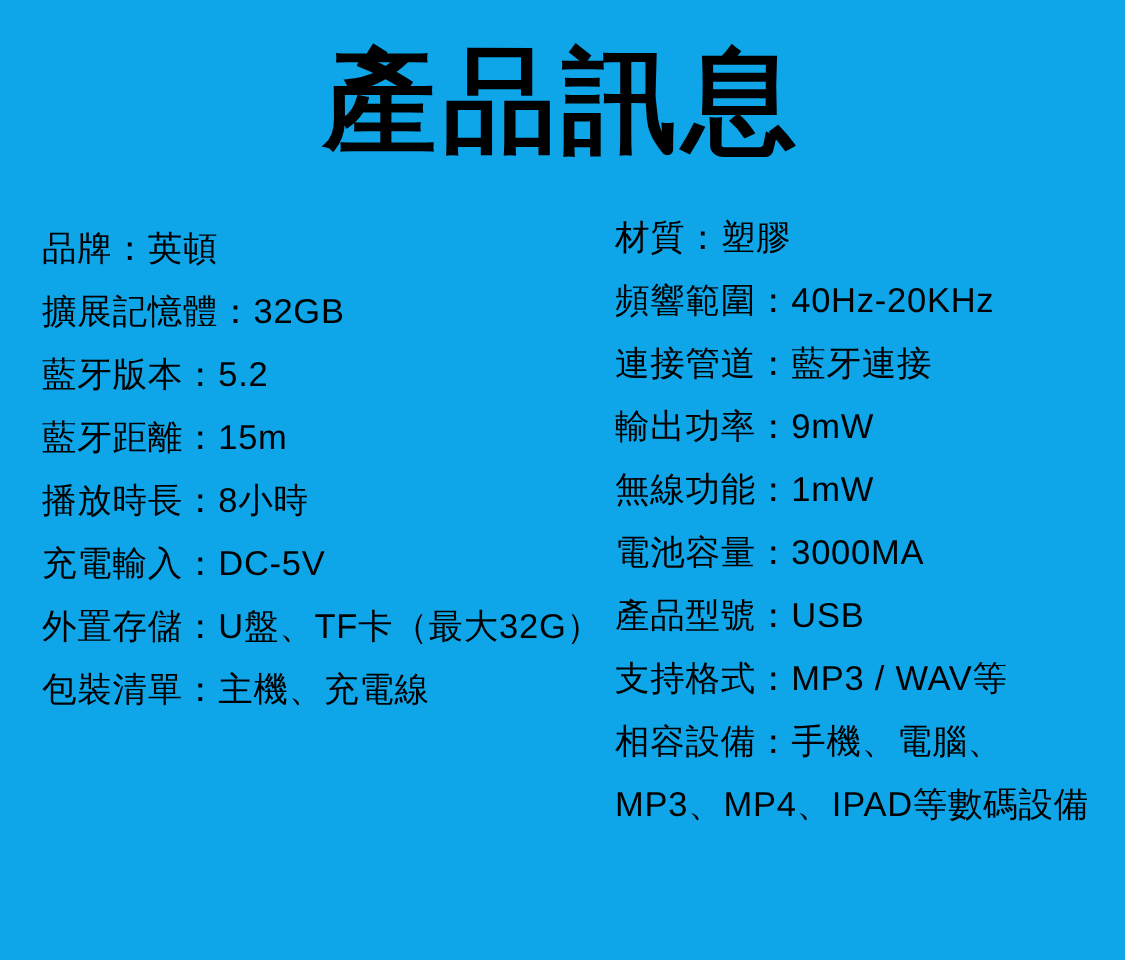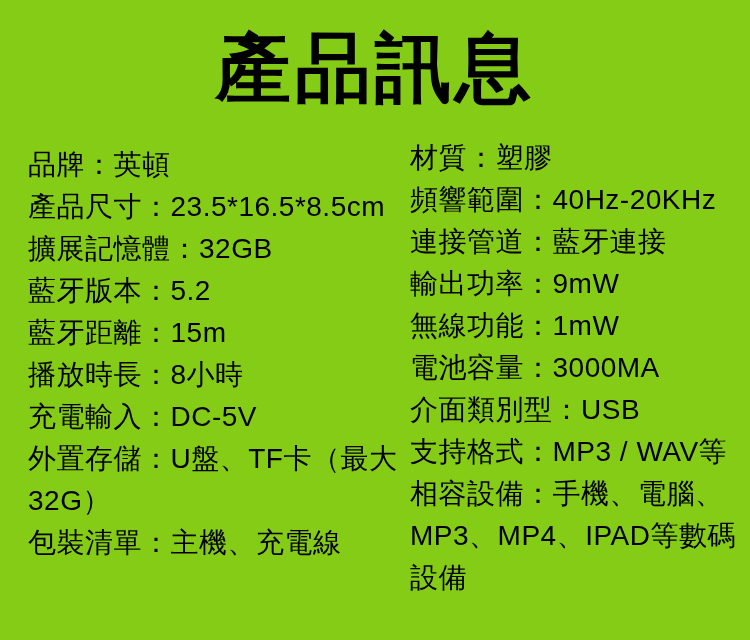--- a/index.html
+++ b/index.html
@@ -1,21 +1,21 @@
 <!DOCTYPE html>
 <html lang="zh-Hant"><head>
 <meta charset="utf-8">
 <style>
   * { margin: 0; padding: 0; box-sizing: border-box; }
   html, body { background: #ffffff; }
   .page {
     position: relative;
     width: 750px;
     height: 640px;
-    background: #84cc16;
+    background: #0ea5e9;
     color: #000000;
     font-family: "Liberation Sans", sans-serif;
     overflow: hidden;
   }
   .page-title {
     padding-top: 20px;
     text-align: center;
     font-size: 76px;
     font-weight: 600;
     letter-spacing: 4px;
@@ -26,51 +26,50 @@
   .columns {
     display: flex;
     margin-top: 22px;
     padding-left: 28px;
     padding-right: 10px;
   }
   .spec-column { display: block; }
   .col-left  { width: 382px; padding-top: 7px; }
   .col-right { width: 330px; padding-top: 0; }
   .spec-row {
-    font-size: 28px;
+    font-size: 23px;
     line-height: 42px;
     color: #000000;
     letter-spacing: 0.5px;
   }
   .spec-label { font-weight: 500; }
   .spec-value { font-weight: 500; }
 </style>
 </head>
 <body>
 
 <div class="page">
   <h1 class="page-title">產品訊息</h1>
 
   <div class="columns">
     <div class="spec-column col-left">
         <div class="spec-row"><span class="spec-label">品牌：</span><span class="spec-value">英頓</span></div>
-        <div class="spec-row"><span class="spec-label">產品尺寸：</span><span class="spec-value">23.5*16.5*8.5cm</span></div>
         <div class="spec-row"><span class="spec-label">擴展記憶體：</span><span class="spec-value">32GB</span></div>
         <div class="spec-row"><span class="spec-label">藍牙版本：</span><span class="spec-value">5.2</span></div>
         <div class="spec-row"><span class="spec-label">藍牙距離：</span><span class="spec-value">15m</span></div>
         <div class="spec-row"><span class="spec-label">播放時長：</span><span class="spec-value">8小時</span></div>
         <div class="spec-row"><span class="spec-label">充電輸入：</span><span class="spec-value">DC-5V</span></div>
         <div class="spec-row"><span class="spec-label">外置存儲：</span><span class="spec-value">U盤、TF卡（最大32G）</span></div>
         <div class="spec-row"><span class="spec-label">包裝清單：</span><span class="spec-value">主機、充電線</span></div>
       </div>
     <div class="spec-column col-right">
         <div class="spec-row"><span class="spec-label">材質：</span><span class="spec-value">塑膠</span></div>
         <div class="spec-row"><span class="spec-label">頻響範圍：</span><span class="spec-value">40Hz-20KHz</span></div>
         <div class="spec-row"><span class="spec-label">連接管道：</span><span class="spec-value">藍牙連接</span></div>
         <div class="spec-row"><span class="spec-label">輸出功率：</span><span class="spec-value">9mW</span></div>
         <div class="spec-row"><span class="spec-label">無線功能：</span><span class="spec-value">1mW</span></div>
         <div class="spec-row"><span class="spec-label">電池容量：</span><span class="spec-value">3000MA</span></div>
-        <div class="spec-row"><span class="spec-label">介面類別型：</span><span class="spec-value">USB</span></div>
+        <div class="spec-row"><span class="spec-label">產品型號：</span><span class="spec-value">USB</span></div>
         <div class="spec-row"><span class="spec-label">支持格式：</span><span class="spec-value">MP3 / WAV等</span></div>
         <div class="spec-row"><span class="spec-label">相容設備：</span><span class="spec-value">手機、電腦、MP3、MP4、IPAD等數碼設備</span></div>
       </div>
   </div>
 </div>
 
 </body></html>

